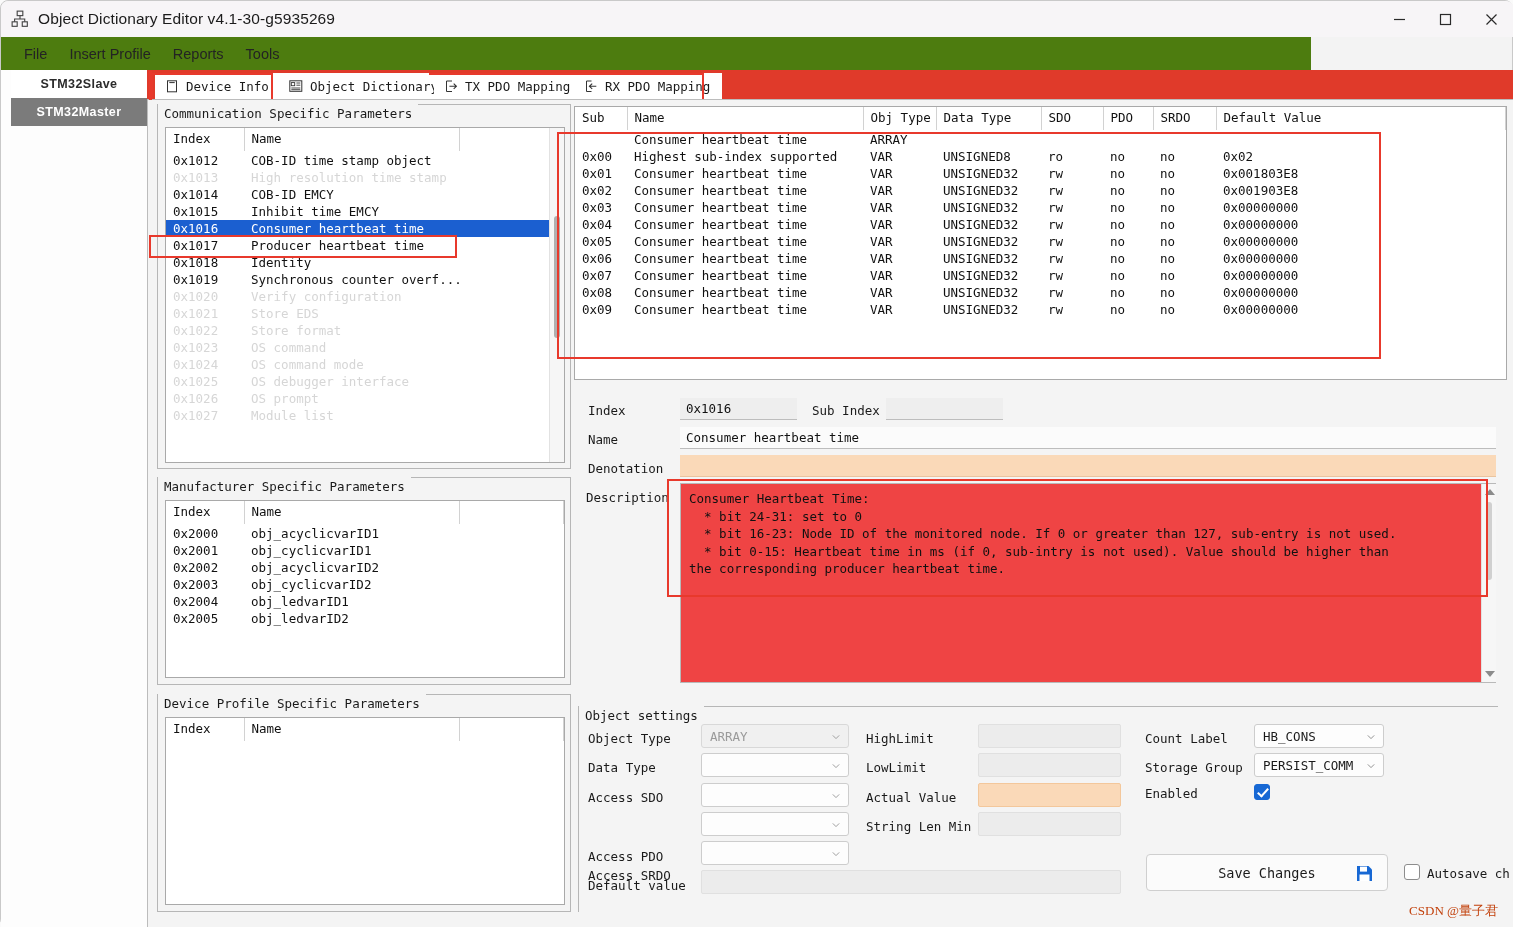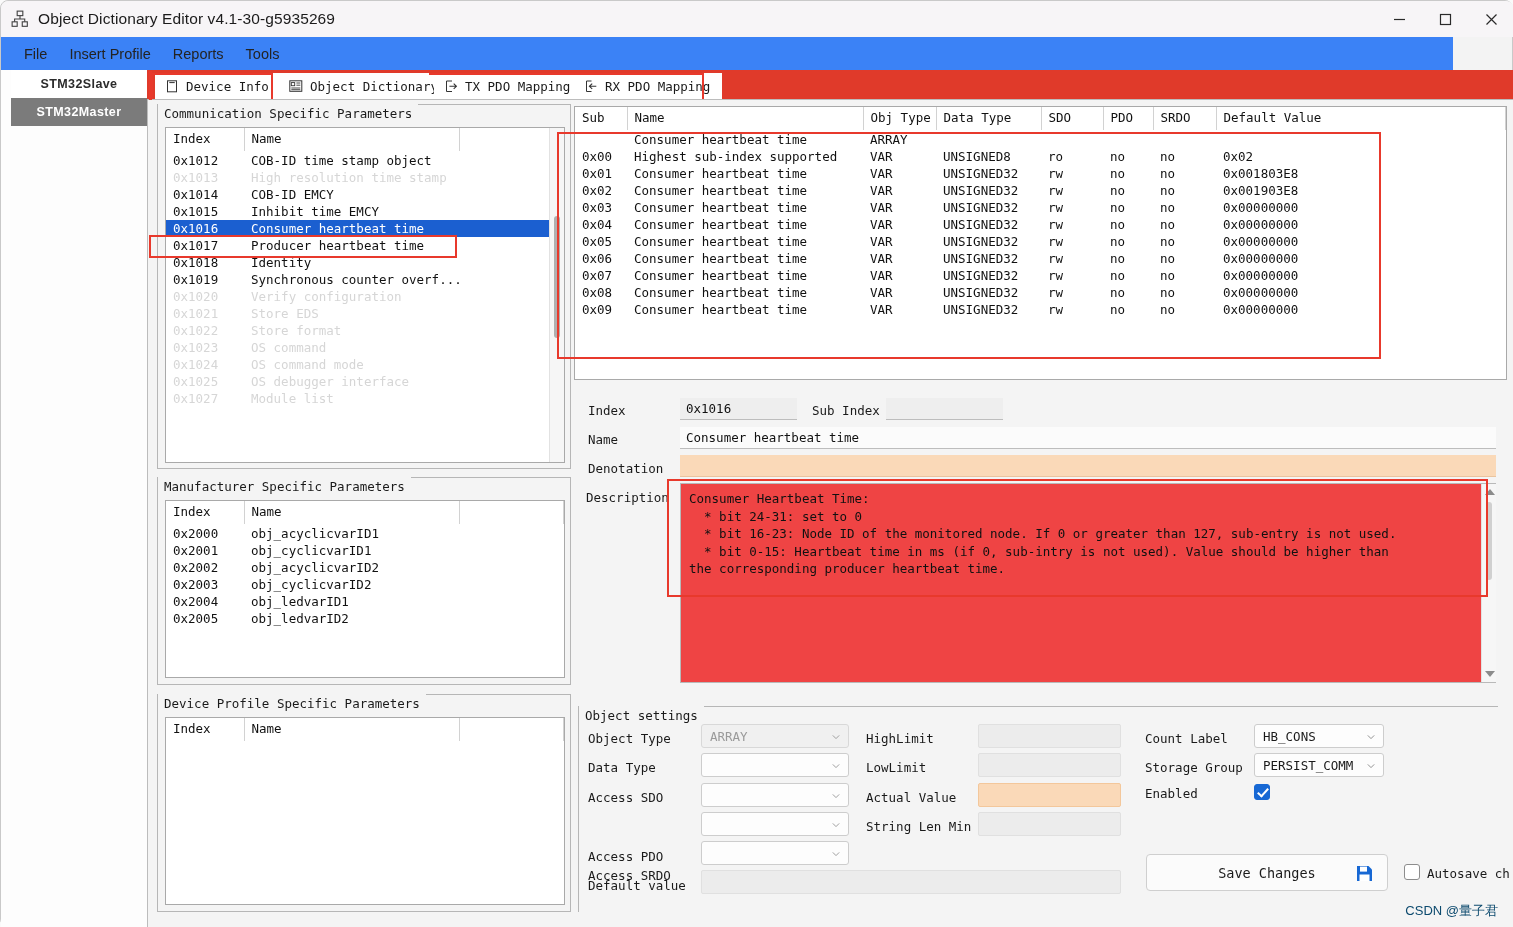--- a/index.html
+++ b/index.html
@@ -32,22 +32,22 @@
   }
   .wincontrols { position: absolute; right: 0; top: 0; height: 36px; display: flex; }
   .wc {
     width: 46px; height: 36px; display: flex; align-items: center; justify-content: center;
     color: #2a2a2a;
   }
   .wc svg { display: block; }
 
   
   .menubar {
-    position: absolute; left: 0; top: 36px; width: 1452px; height: 33px;
-    background: #3b82f6; display: flex; align-items: center; padding-left: 12px;
+    position: absolute; left: 0; top: 36px; width: 1310px; height: 33px;
+    background: #4d7c0f; display: flex; align-items: center; padding-left: 12px;
   }
   .menu-item {
     font-size: 14.5px; color: #232323; padding: 4px 11px;
     font-family: "Liberation Sans", sans-serif;
   }
 
   
   .profile-tabs {
     position: absolute; left: 0; top: 69px; width: 146px; height: 858px;
     background: #fdfdfd;
@@ -182,22 +182,22 @@
 
   
   .annot {
     position: absolute; border: 2.5px solid #e8392c;
     pointer-events: none; background: transparent;
   }
 
   
   .watermark {
     position: absolute; right: 14px; bottom: 6px;
-    font-size: 13px; color: #0c4a6e;
-    font-family: Liberation Sans, sans-serif;
+    font-size: 13px; color: #c2410c;
+    font-family: Liberation Serif, serif;
   }
 </style>
 </head>
 <body>
 
 <div id="app">
 
   <div class="titlebar">
     <svg class="title-icon" viewBox="0 0 16 16">
       <rect x="5.5" y="1" width="5" height="4" fill="none" stroke="#444" stroke-width="1"></rect>
@@ -352,20 +352,25 @@
                 <td>0x1024</td>
                 <td>OS command mode</td>
                 <td></td>
               </tr>
               <tr class="dim">
                 <td>0x1025</td>
                 <td>OS debugger interface</td>
                 <td></td>
               </tr>
               <tr class="dim">
+                <td>0x1026</td>
+                <td>OS prompt</td>
+                <td></td>
+              </tr>
+              <tr class="dim">
                 <td>0x1027</td>
                 <td>Module list</td>
                 <td></td>
               </tr>
             </tbody>
         </table>
         <div class="vscroll">
           <div class="vthumb" style="top:88px;height:122px;"></div>
         </div>
       </div>

